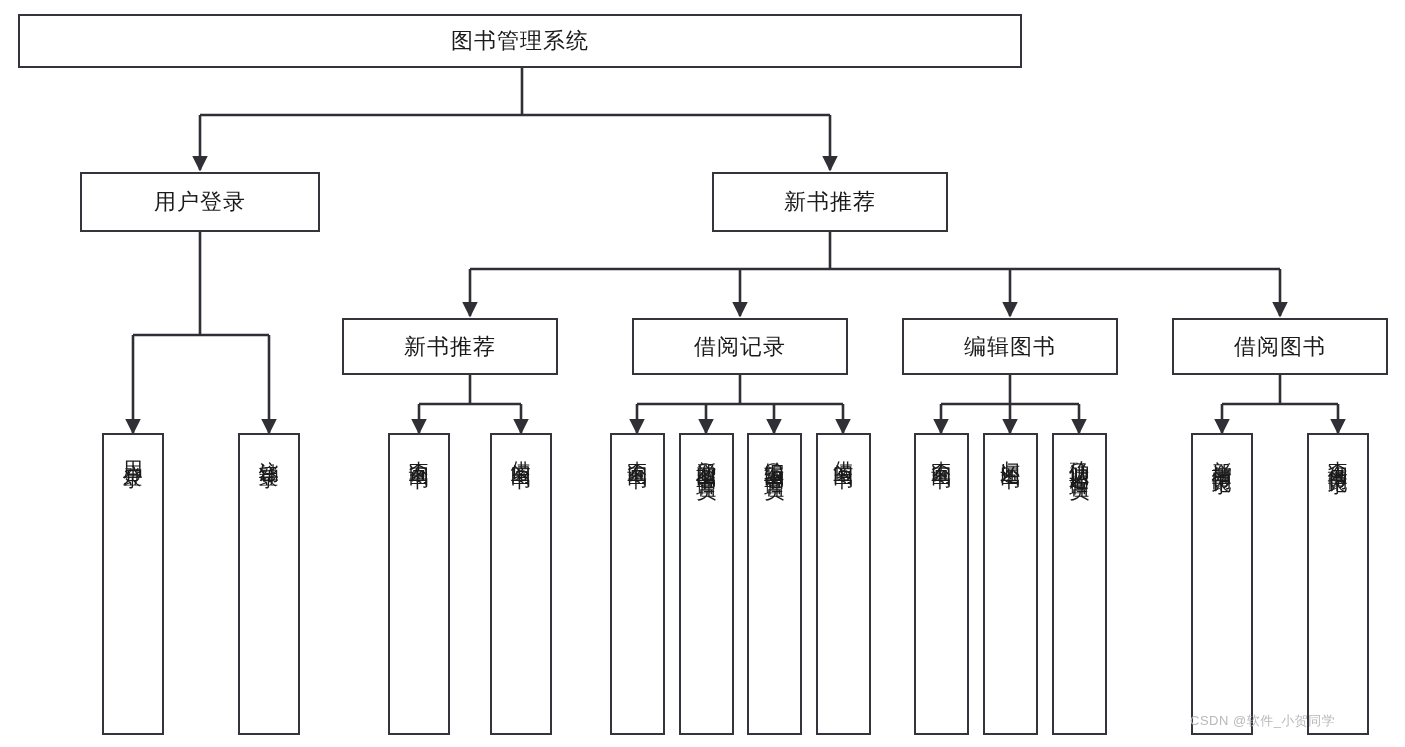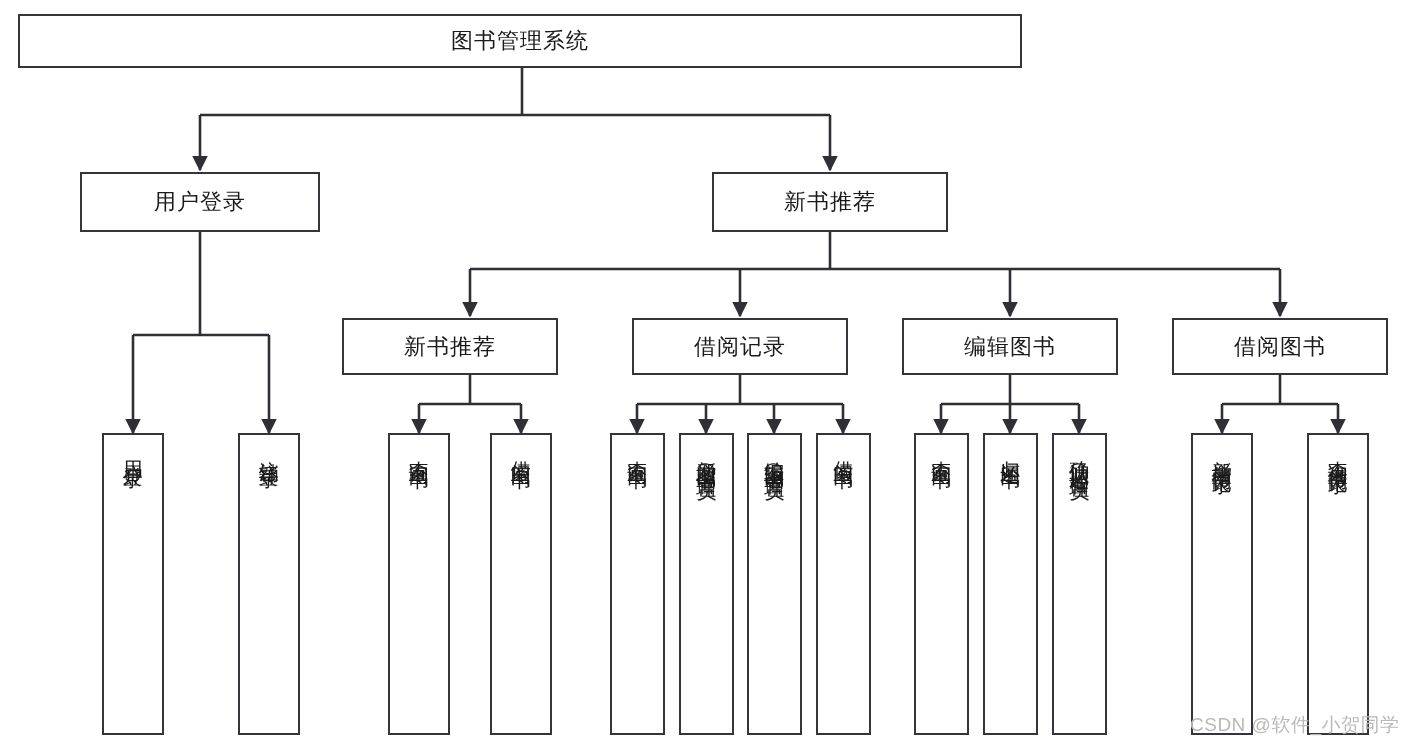--- a/index.html
+++ b/index.html
@@ -42,21 +42,21 @@
     line-height:1.42;
     letter-spacing:3px;
     white-space:normal;
     max-height:275px;
   }
   .leaf.tall .label{max-height:285px;}
 
   .watermark{
     position:absolute;
     left:1190px;top:712px;
-    font-size:19px;
+    font-size:13px;
     color:#b9b9b9;
     letter-spacing:0.5px;
     white-space:nowrap;
     user-select:none;
   }
 </style>
 </head>
 <body>
 
 <div id="canvas">

